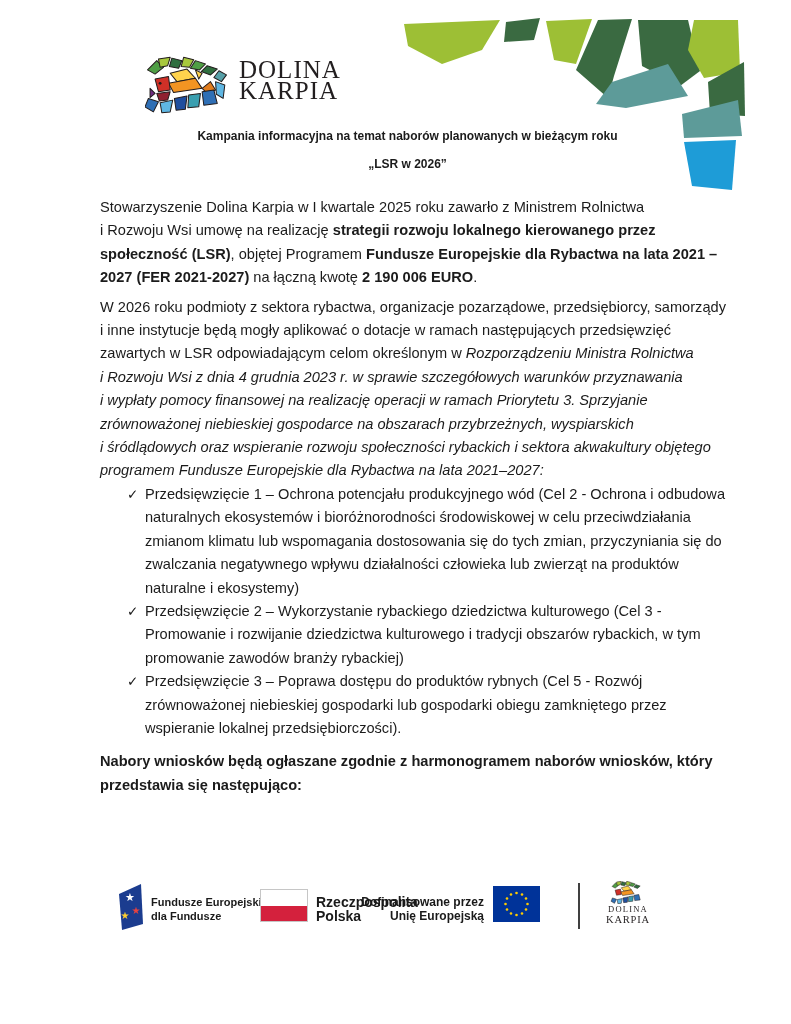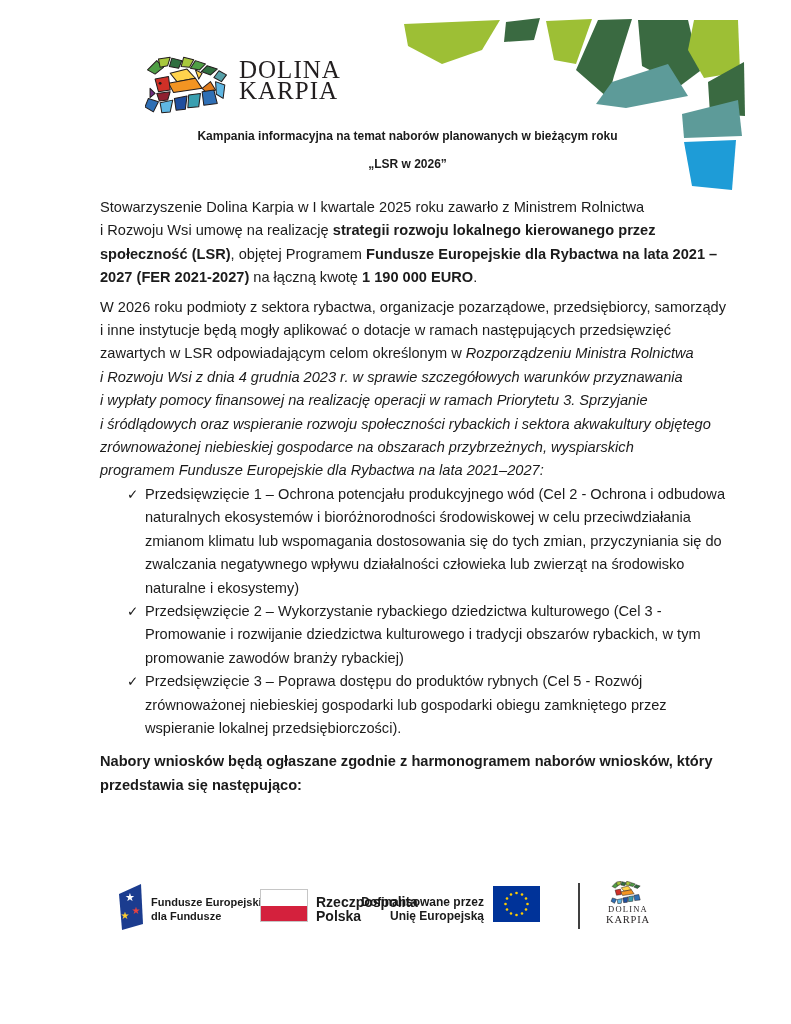--- a/index.html
+++ b/index.html
@@ -91,40 +91,40 @@
 <div class="title">
   <div>Kampania informacyjna na temat naborów planowanych w bieżącym roku</div>
   <div>„LSR w 2026”</div>
 </div>
 
 <div class="content">
   <div class="para-1">
       <div class="tline"><span>Stowarzyszenie Dolina Karpia w I kwartale 2025 roku zawarło z Ministrem Rolnictwa</span></div>
       <div class="tline"><span>i Rozwoju Wsi umowę na realizację </span><span class="b">strategii rozwoju lokalnego kierowanego przez</span></div>
       <div class="tline"><span class="b">społeczność (LSR)</span><span>, objętej Programem </span><span class="b">Fundusze Europejskie dla Rybactwa na lata 2021 –</span></div>
-      <div class="tline"><span class="b">2027 (FER 2021-2027)</span><span> na łączną kwotę </span><span class="b">1 190 000 EURO</span><span>.</span></div>
+      <div class="tline"><span class="b">2027 (FER 2021-2027)</span><span> na łączną kwotę </span><span class="b">2 190 006 EURO</span><span>.</span></div>
     </div>
   <div class="para-2">
       <div class="tline"><span>W 2026 roku podmioty z sektora rybactwa, organizacje pozarządowe, przedsiębiorcy, samorządy</span></div>
       <div class="tline"><span>i inne instytucje będą mogły aplikować o dotacje w ramach następujących przedsięwzięć</span></div>
       <div class="tline"><span>zawartych w LSR odpowiadającym celom określonym w </span><span class="i">Rozporządzeniu Ministra Rolnictwa</span></div>
       <div class="tline"><span class="i">i Rozwoju Wsi z dnia 4 grudnia 2023 r. w sprawie szczegółowych warunków przyznawania</span></div>
       <div class="tline"><span class="i">i wypłaty pomocy finansowej na realizację operacji w ramach Priorytetu 3. Sprzyjanie</span></div>
+      <div class="tline"><span class="i">zrównoważonej niebieskiej gospodarce na obszarach przybrzeżnych, wyspiarskich</span></div>
       <div class="tline"><span class="i">i śródlądowych oraz wspieranie rozwoju społeczności rybackich i sektora akwakultury objętego</span></div>
-      <div class="tline"><span class="i">zrównoważonej niebieskiej gospodarce na obszarach przybrzeżnych, wyspiarskich</span></div>
       <div class="tline"><span class="i">programem Fundusze Europejskie dla Rybactwa na lata 2021–2027:</span></div>
     </div>
 
   <div class="bullet-item">
     <span class="check">✓</span>
     <div>
         <div class="tline"><span>Przedsięwzięcie 1 – Ochrona potencjału produkcyjnego wód (Cel 2 - Ochrona i odbudowa</span></div>
         <div class="tline"><span>naturalnych ekosystemów i bioróżnorodności środowiskowej w celu przeciwdziałania</span></div>
         <div class="tline"><span>zmianom klimatu lub wspomagania dostosowania się do tych zmian, przyczyniania się do</span></div>
-        <div class="tline"><span>zwalczania negatywnego wpływu działalności człowieka lub zwierząt na środowisko</span></div>
+        <div class="tline"><span>zwalczania negatywnego wpływu działalności człowieka lub zwierząt na produktów</span></div>
         <div class="tline"><span>naturalne i ekosystemy)</span></div>
       </div>
   </div>
   <div class="bullet-item">
     <span class="check">✓</span>
     <div>
         <div class="tline"><span>Przedsięwzięcie 2 – Wykorzystanie rybackiego dziedzictwa kulturowego (Cel 3 -</span></div>
         <div class="tline"><span>Promowanie i rozwijanie dziedzictwa kulturowego i tradycji obszarów rybackich, w tym</span></div>
         <div class="tline"><span>promowanie zawodów branży rybackiej)</span></div>
       </div>

